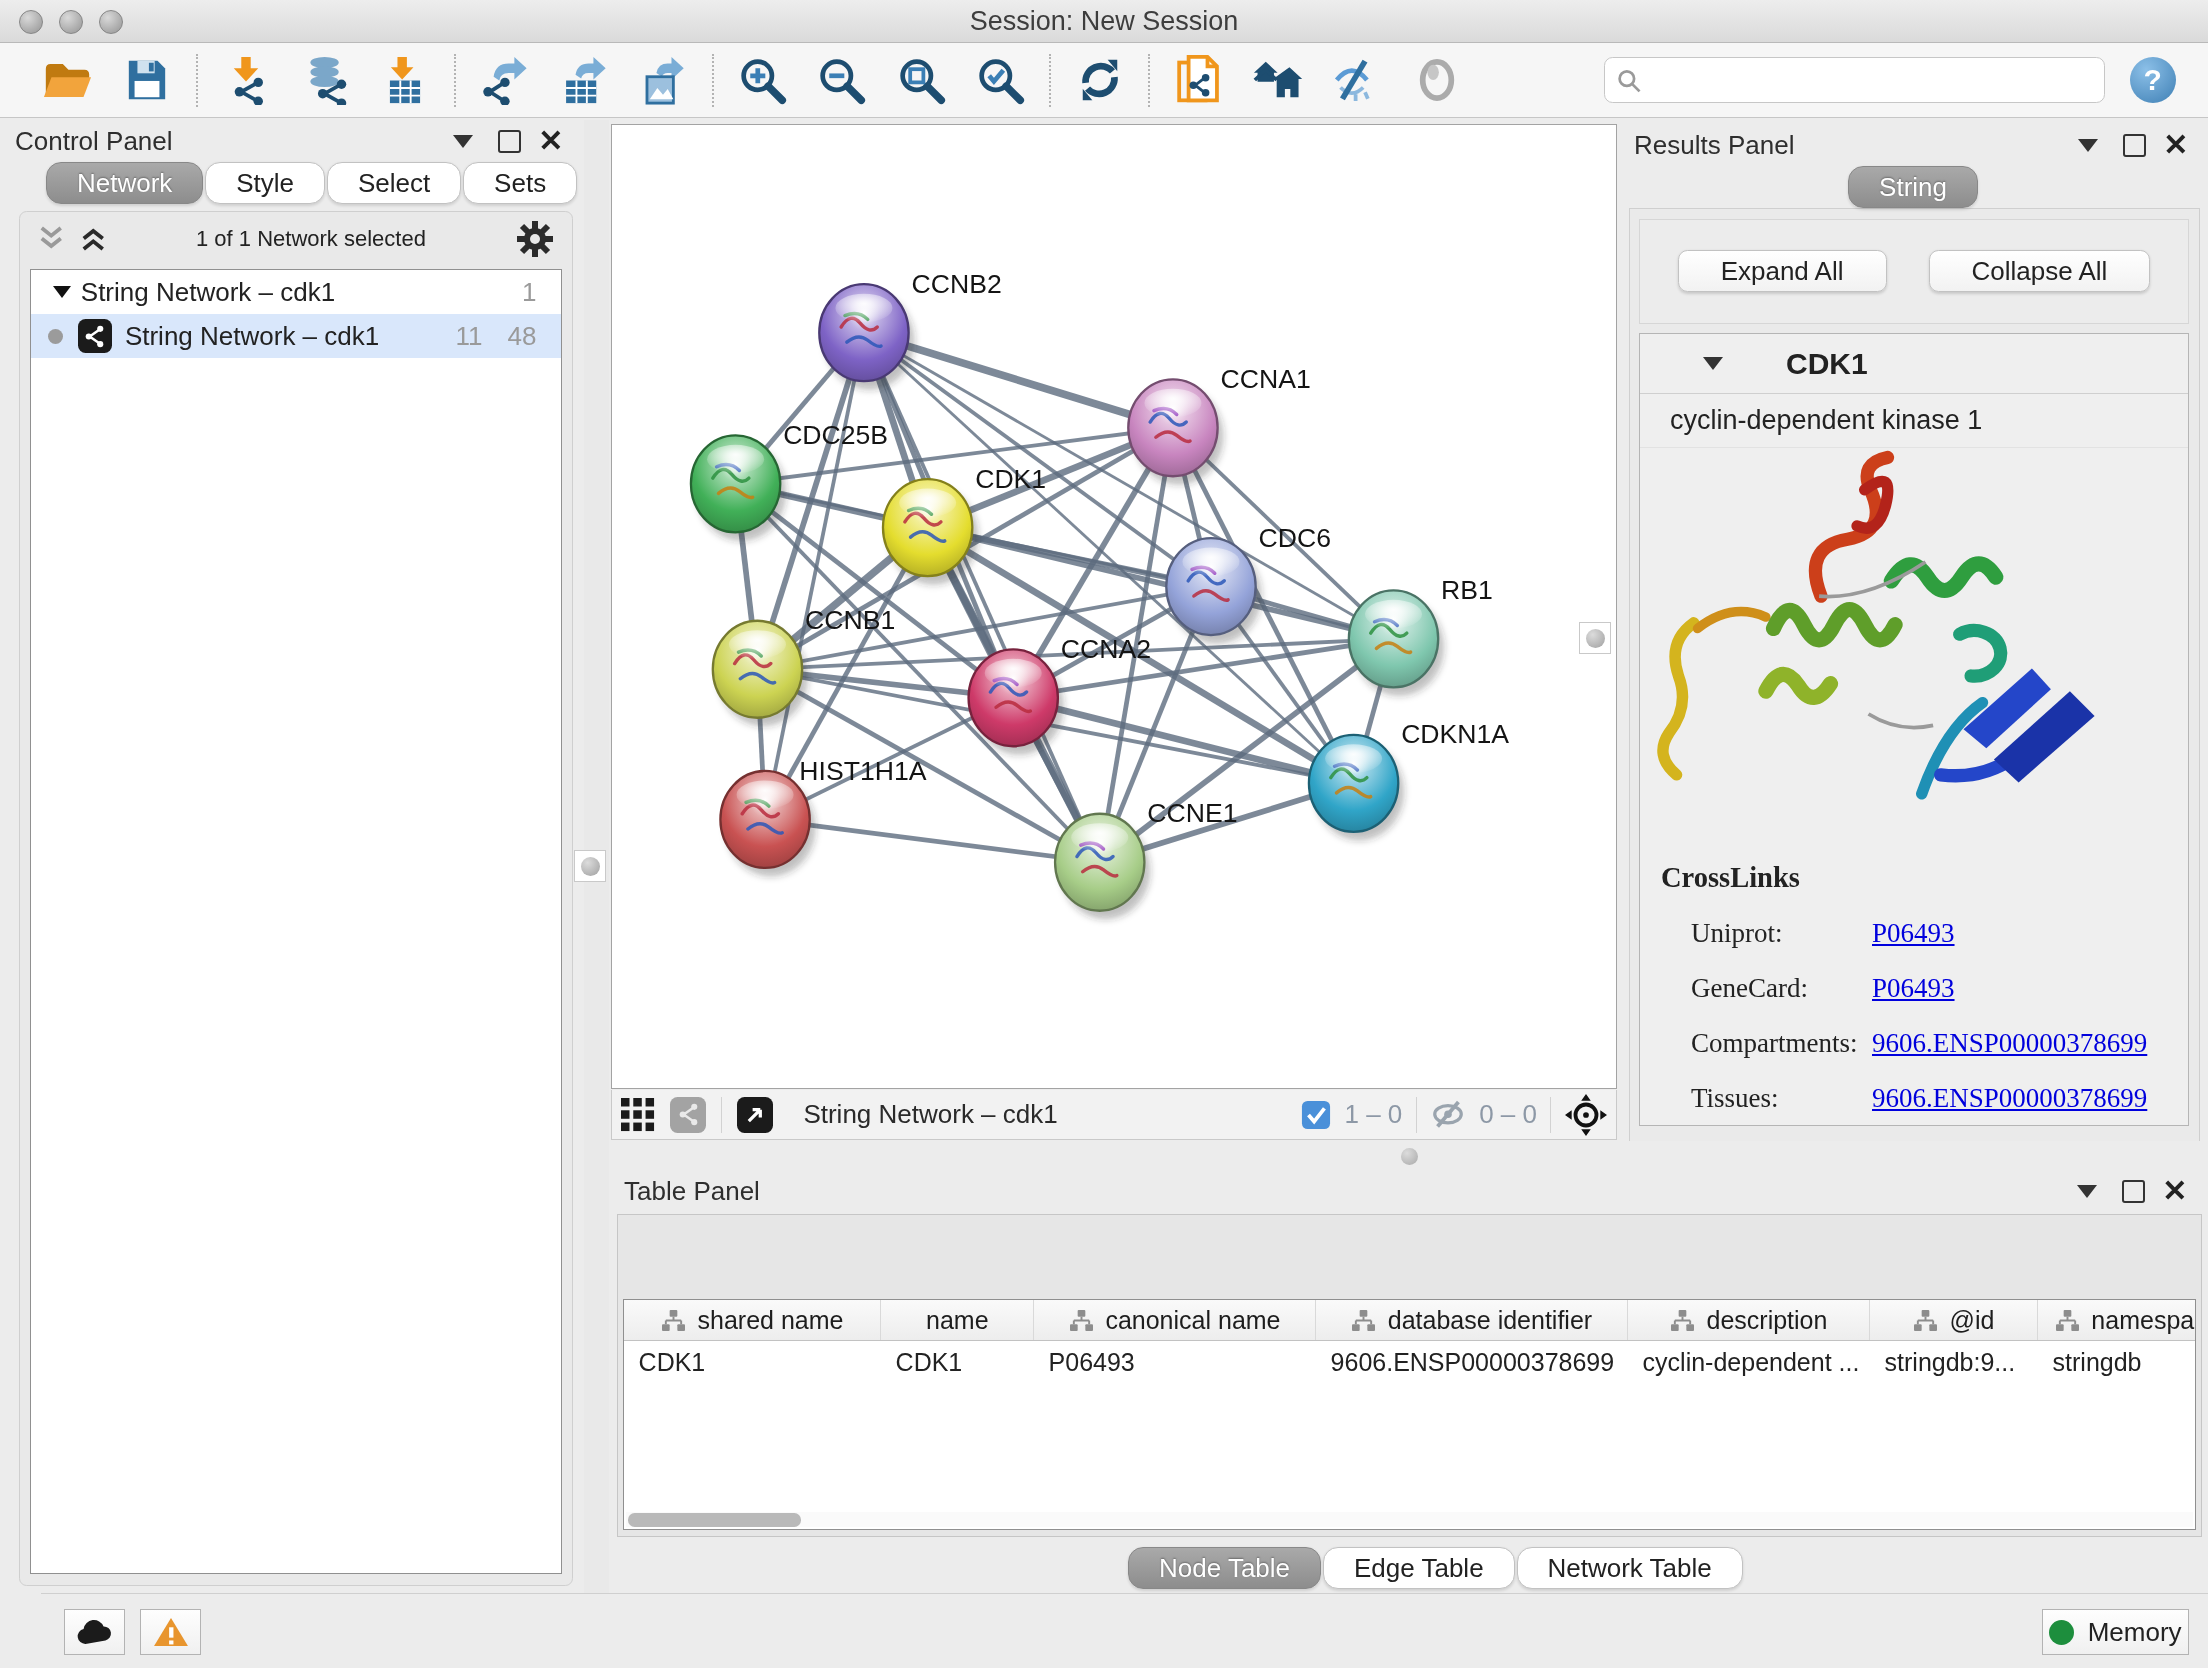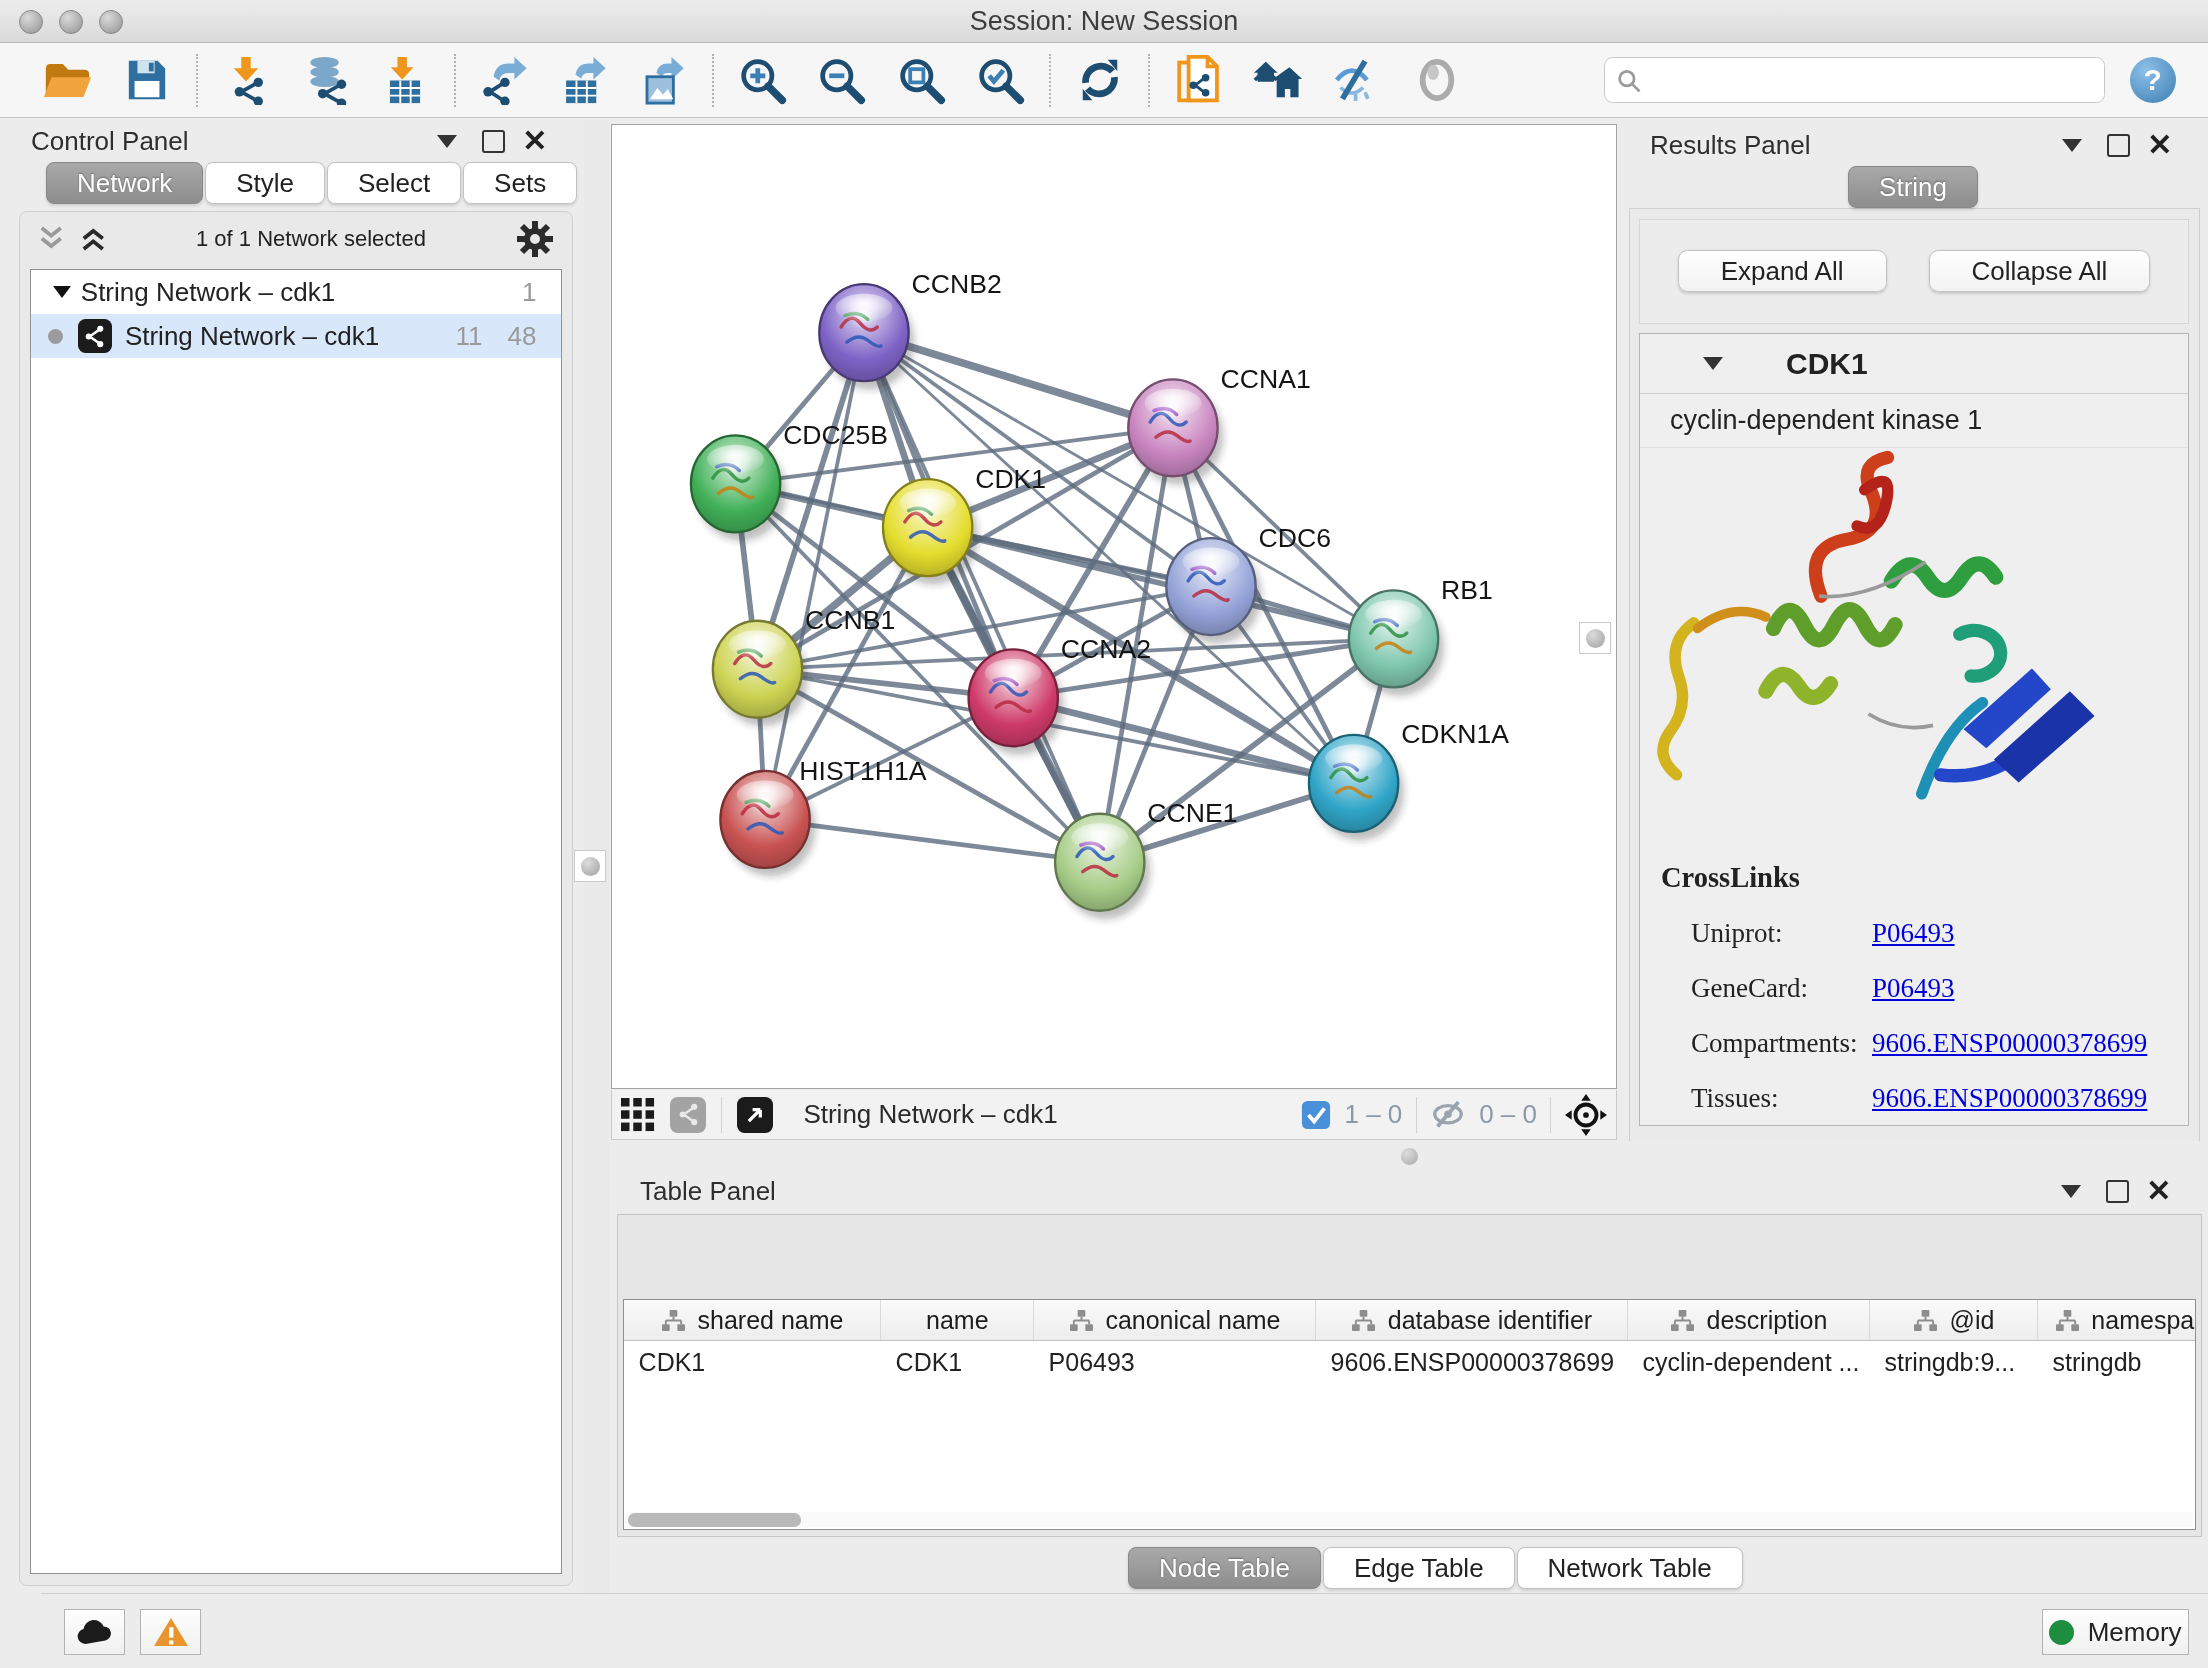--- a/index.html
+++ b/index.html
@@ -20,28 +20,28 @@
   .tsep{border-left:2.9px dotted #b3b3b3;height:53px;}
   .ticon{width:51px;height:51px;display:flex;align-items:center;justify-content:center;}
   .search{margin-left:auto;width:476px;height:44px;background:#fff;border:1.9px solid #c7c7c7;
           border-radius:8.6px;display:flex;align-items:center;padding:0 11.4px;}
   .search input{border:none;outline:none;font-size:25px;width:100%;background:transparent;
                 font-family:"Liberation Sans",sans-serif;}
   .helpbtn{width:46px;height:46px;border-radius:50%;margin:0 13.3px 0 25px;
            background:radial-gradient(circle at 35% 28%,#8cc0e8,#3e7fb4);color:#fff;
            font-weight:bold;font-size:30px;display:flex;align-items:center;justify-content:center;}
   
-  .panelhead{height:42px;display:flex;align-items:center;padding:0 31px;font-size:26px;color:#2e2e2e;}
+  .panelhead{height:42px;display:flex;align-items:center;padding:0 15px;font-size:26px;color:#2e2e2e;}
   .phsp{flex:1;}
   .tri{width:0;height:0;border-left:10.5px solid transparent;border-right:10.5px solid transparent;
        border-top:13.3px solid #333;margin:0 13.3px;}
   .flo{width:19px;height:19px;border:2.9px solid #333;border-radius:2.9px;margin:0 11.4px;}
   .clo{font-size:30px;font-weight:bold;color:#222;line-height:1;margin:0 5.7px;}
   .ptab{height:40px;padding:0 30px;font-size:26px;display:flex;align-items:center;background:#fff;
-        border:1px solid #c2c2c2;border-radius:8px;margin-right:1.9px;box-shadow:0 1.9px 2.9px rgba(0,0,0,.12);}
+        border:1px solid #c2c2c2;border-radius:15px;margin-right:1.9px;box-shadow:0 1.9px 2.9px rgba(0,0,0,.12);}
   .ptab.on{background:linear-gradient(#a9a9a9,#8d8d8d);color:#fff;border-color:#888;
            text-shadow:0 -1px 1.9px rgba(0,0,0,.35);}
   .knob{position:absolute;width:30px;height:30px;background:#fff;border:1px solid #c9c9c9;
         display:flex;align-items:center;justify-content:center;z-index:5;}
   .knob i{width:19px;height:19px;border-radius:50%;background:radial-gradient(circle at 35% 30%,#dcdcdc,#9f9f9f);}
   
   .control{position:absolute;left:0;top:120px;width:584px;bottom:74px;}
   .ptabs{display:flex;padding-left:46px;position:relative;z-index:2;}
   .cbox{position:absolute;left:19px;top:91px;right:11.4px;bottom:7.6px;background:#e9e9e9;
         border:1px solid #cfcfcf;border-radius:7.6px;}

